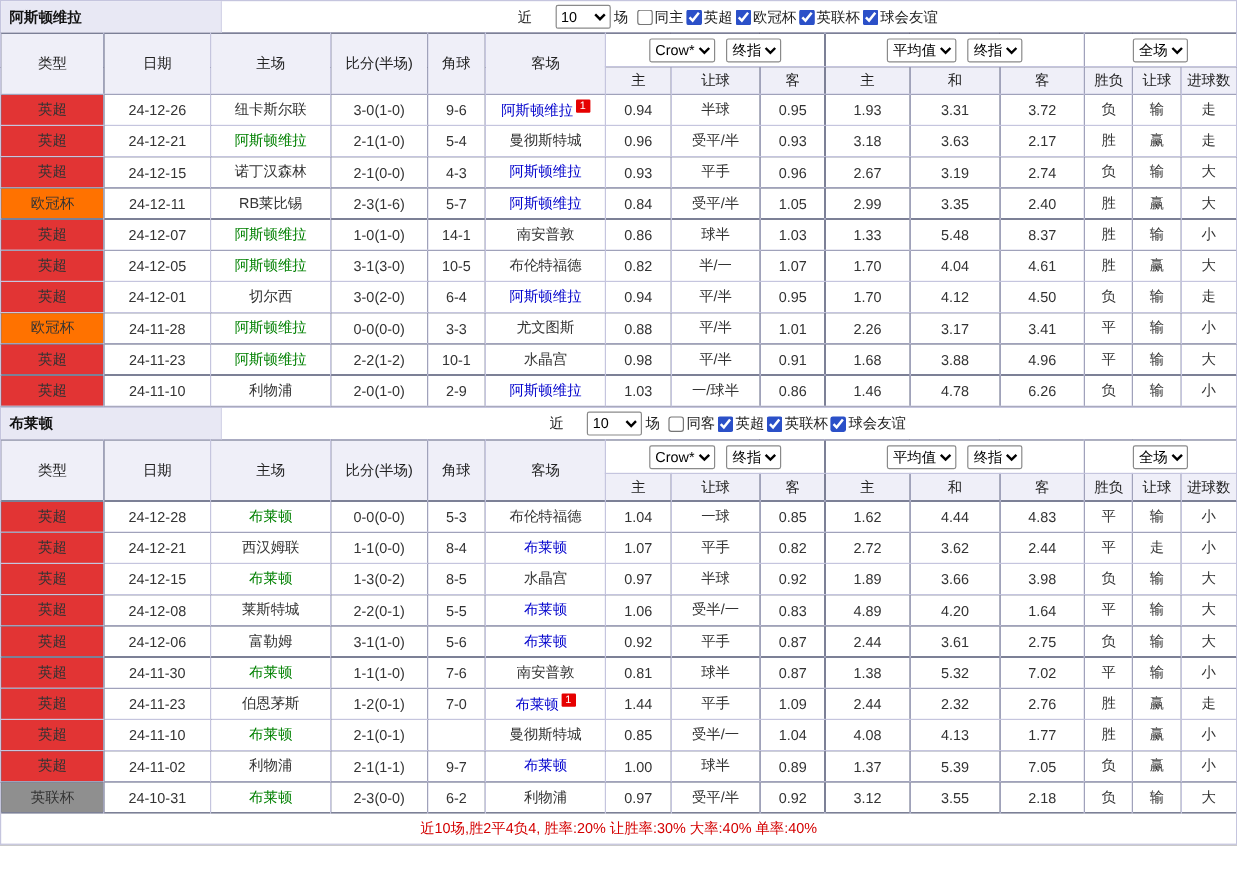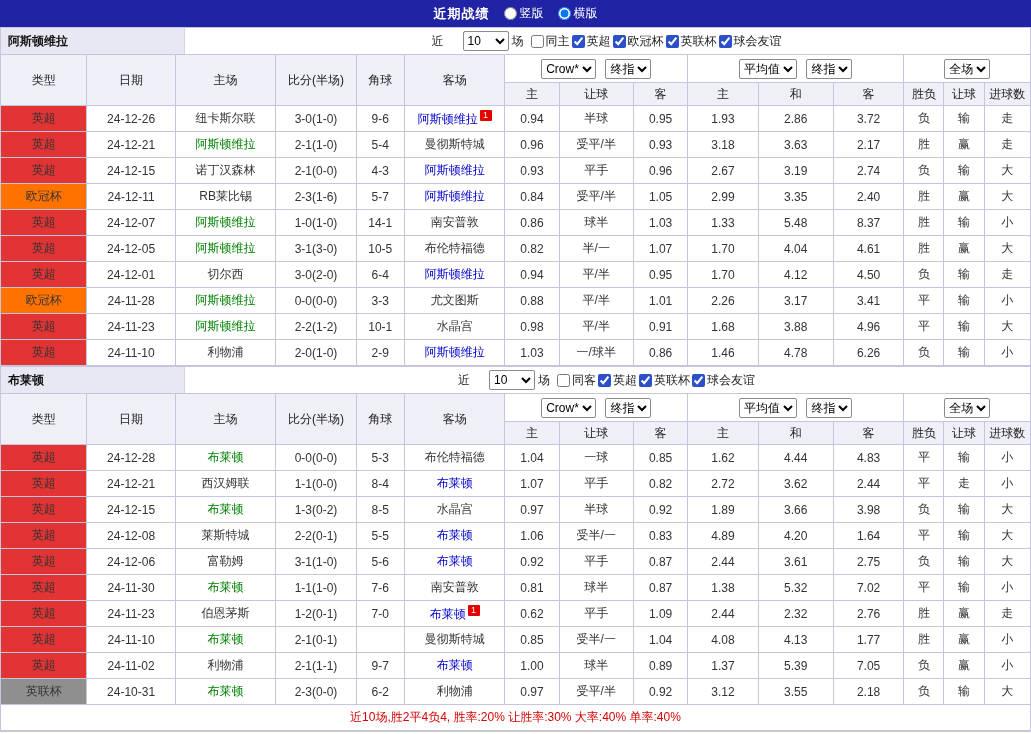--- a/index.html
+++ b/index.html
@@ -40,31 +40,20 @@
   .hl-blue{color:#0000cc;}
   sup.card{display:inline-block;background:#e60000;color:#fff;font-size:9px;line-height:11px;min-width:8px;padding:0 2px;margin-left:2px;border-radius:1px;vertical-align:super;}
 
   .summary{height:25px;display:flex;align-items:center;justify-content:center;border:1px solid #c5c5de;border-top:none;color:#d40000;background:#fff;}
 </style>
 </head>
 <body>
 
 <div class="page">
 
-  <div class="topbar">
-    <span class="topbar-title">近期战绩</span>
-    <label class="radio">
-      <input type="radio" name="layout" style="">
-      <span>竖版</span>
-    </label>
-    <label class="radio">
-      <input type="radio" name="layout" checked="" style="">
-      <span>横版</span>
-    </label>
-  </div>
 
   <section class="team-section">
     <div class="section-bar">
       <div class="team-name-box">阿斯顿维拉</div>
       <div class="filters">
         <span>近</span>
         <select class="count-select"><option>10</option></select>
         <span>场</span>
         <span class="cb-group">
             <label class="cb">
@@ -145,21 +134,21 @@
             <td class="league" style="background: rgb(226, 52, 52);">英超</td>
             <td>24-12-26</td>
             <td><span>纽卡斯尔联</span></td>
             <td class="score">3-0(1-0)</td>
             <td>9-6</td>
             <td><span class="hl-blue">阿斯顿维拉</span><sup class="card">1</sup></td>
             <td>0.94</td>
             <td>半球</td>
             <td>0.95</td>
             <td>1.93</td>
-            <td>2.86</td>
+            <td>3.31</td>
             <td>3.72</td>
             <td class="t-blue">负</td>
             <td class="t-blue">输</td>
             <td class="t-green">走</td>
           </tr>
           <tr>
             <td class="league" style="background: rgb(226, 52, 52);">英超</td>
             <td>24-12-21</td>
             <td><span class="hl-green">阿斯顿维拉</span></td>
             <td class="score">2-1(1-0)</td>
@@ -495,21 +484,21 @@
             <td class="t-blue">输</td>
             <td class="t-blue">小</td>
           </tr>
           <tr>
             <td class="league" style="background: rgb(226, 52, 52);">英超</td>
             <td>24-11-23</td>
             <td><span>伯恩茅斯</span></td>
             <td class="score">1-2(0-1)</td>
             <td>7-0</td>
             <td><span class="hl-blue">布莱顿</span><sup class="card">1</sup></td>
-            <td>0.62</td>
+            <td>1.44</td>
             <td>平手</td>
             <td>1.09</td>
             <td>2.44</td>
             <td>2.32</td>
             <td>2.76</td>
             <td class="t-red">胜</td>
             <td class="t-red">赢</td>
             <td class="t-green">走</td>
           </tr>
           <tr>

